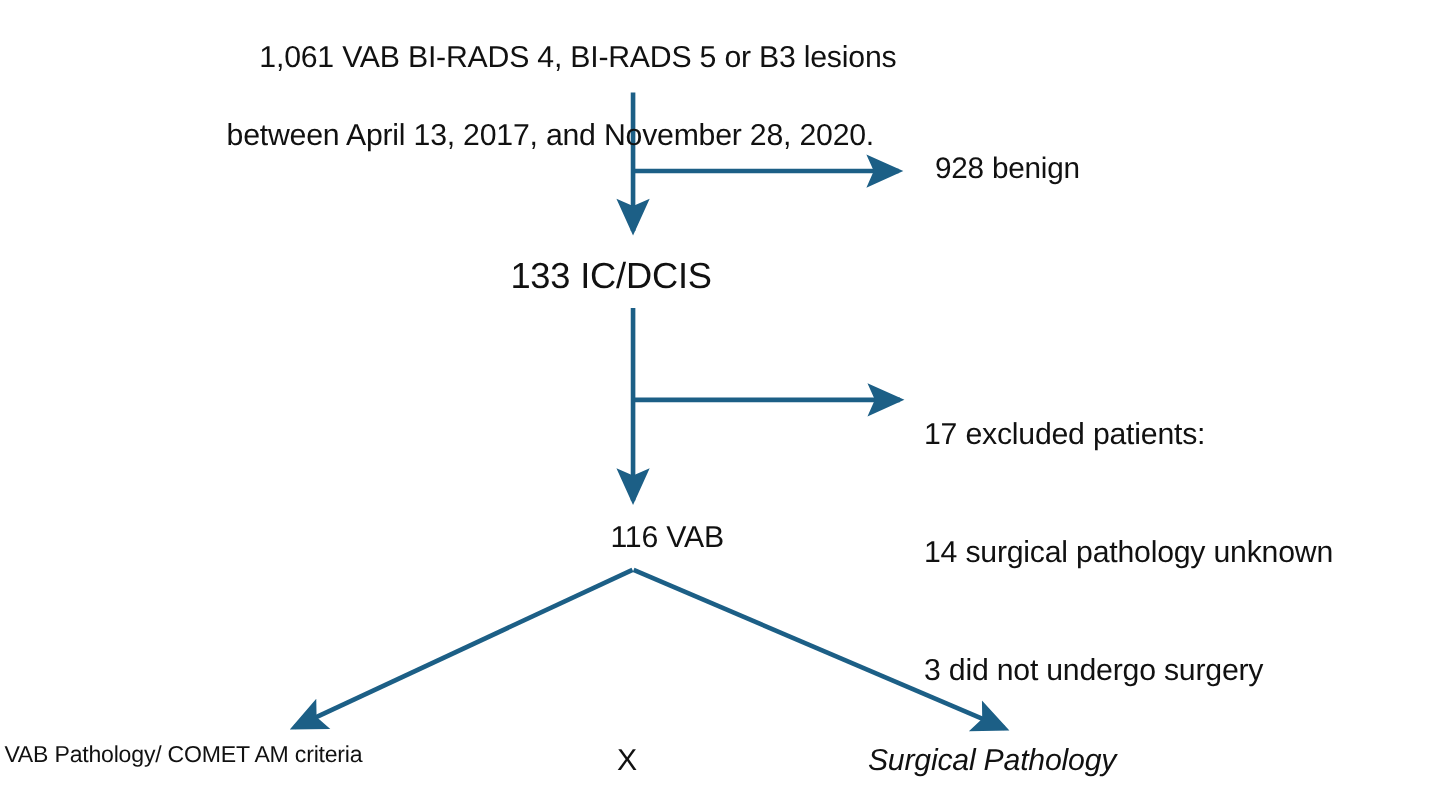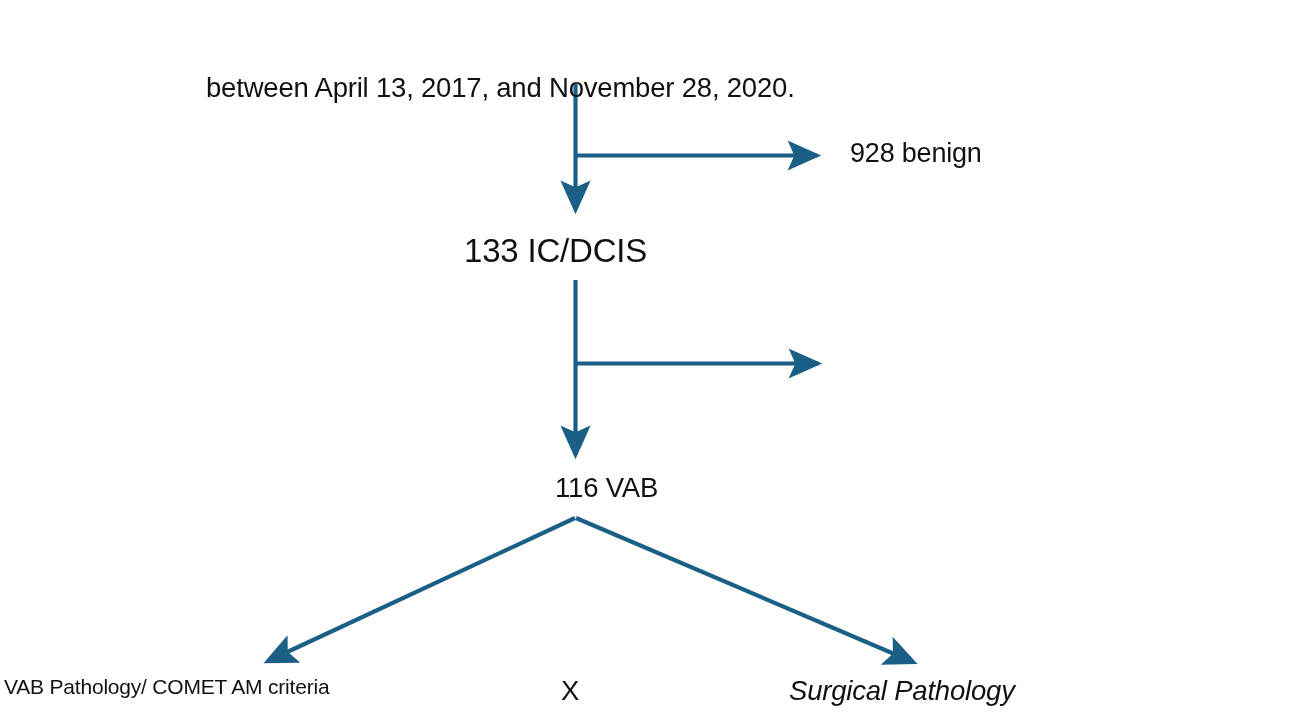--- a/index.html
+++ b/index.html
@@ -120,27 +120,33 @@
     <line x1="575.5" y1="280" x2="575.5" y2="455" stroke="#1c5f86" stroke-width="4.2" marker-end="url(#arrow-down)"></line>
 
     <line x1="577" y1="363.5" x2="818" y2="363.5" stroke="#1c5f86" stroke-width="4.2" marker-end="url(#arrow-right)"></line>
 
     <line x1="575" y1="518" x2="268" y2="661" stroke="#1c5f86" stroke-width="4.2" marker-end="url(#arrow-diag)"></line>
 
     <line x1="576" y1="518" x2="913" y2="662" stroke="#1c5f86" stroke-width="4.2" marker-end="url(#arrow-diag)"></line>
   </svg>
 
   <div class="node-text" id="node-cohort">
+    <span class="line1">1,061 VAB BI-RADS 4, BI-RADS 5 or B3 lesions</span>
     <span class="line2">between April 13, 2017, and November 28, 2020.</span>
   </div>
 
   <div class="node-text" id="node-benign">928 benign</div>
 
   <div class="node-text" id="node-icdcis">133 IC/DCIS</div>
 
+  <div class="node-text" id="node-excluded">
+    <span>17 excluded patients:</span>
+    <span>14 surgical pathology unknown</span>
+    <span>3 did not undergo surgery</span>
+  </div>
 
   <div class="node-text" id="node-vab">116 VAB</div>
 
   <div class="node-text" id="node-vab-pathology">VAB Pathology/ COMET AM criteria</div>
 
   <div class="node-text" id="node-comparator">X</div>
 
   <div class="node-text" id="node-surgical-pathology">Surgical Pathology</div>
 
 </div>

